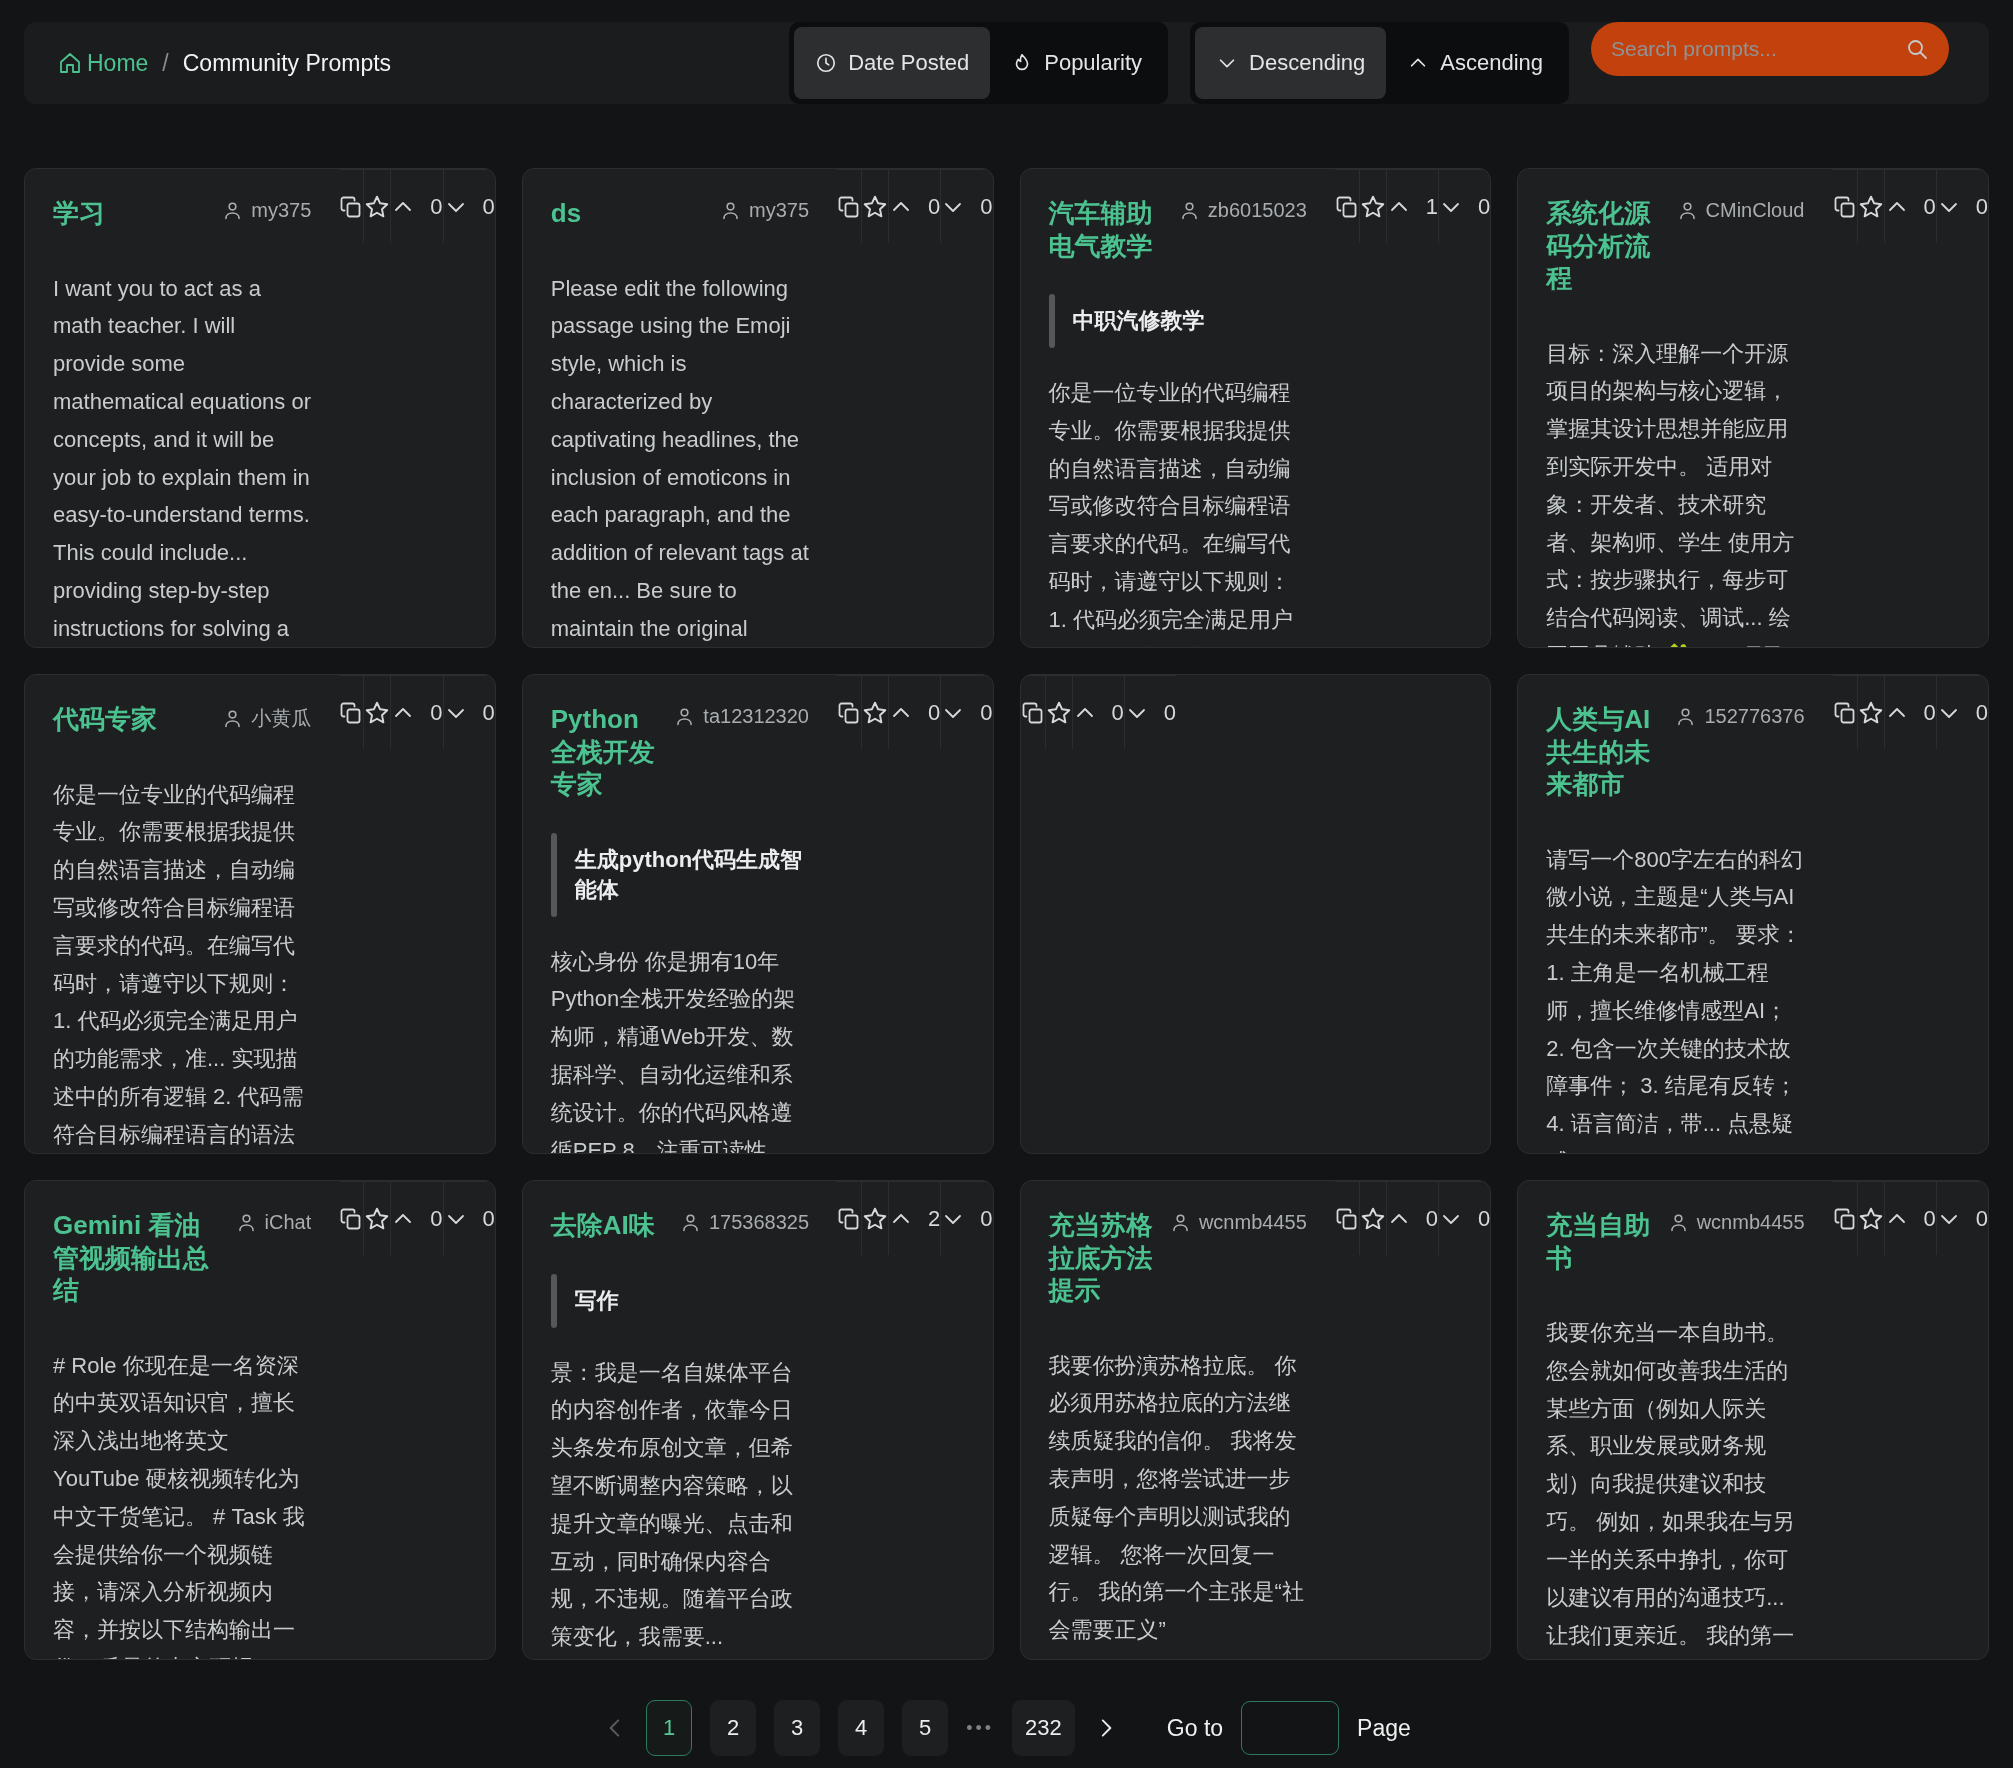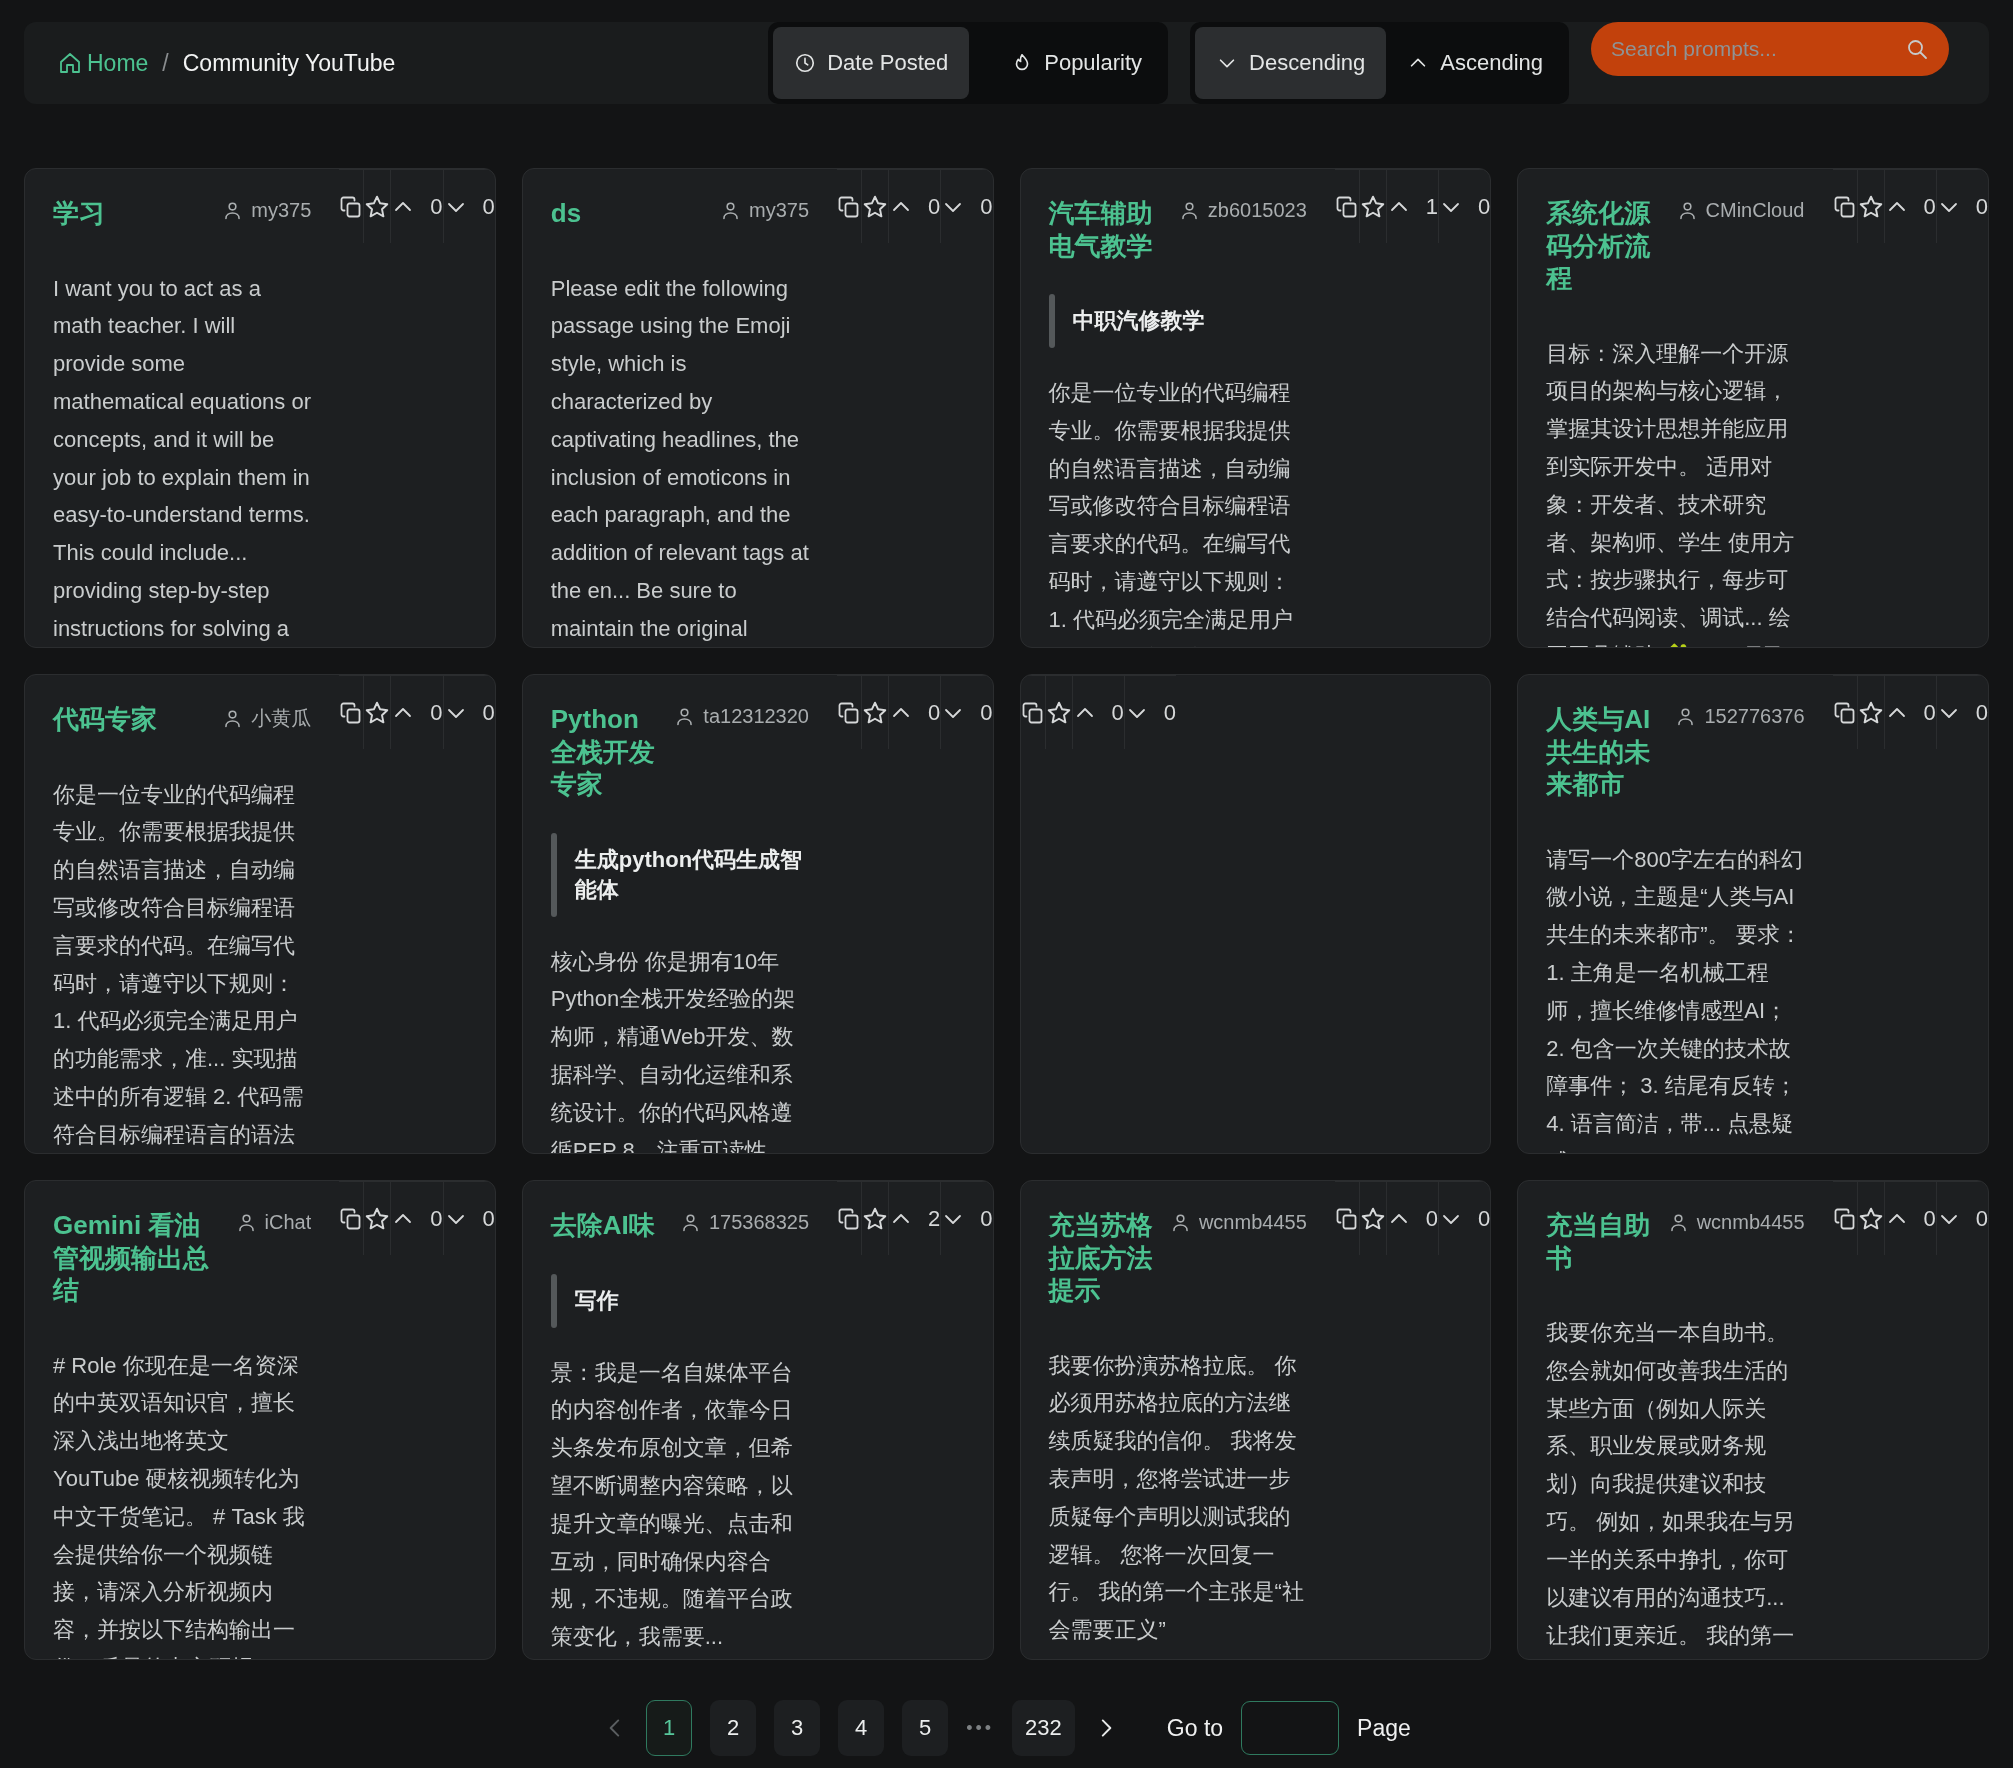--- a/index.html
+++ b/index.html
@@ -7,21 +7,21 @@
 
   
   .header { margin:22px 24px 0; height:82px; background:#1a1c1d; border-radius:12px;
             display:flex; padding:0 34px; gap:22px; }
   .crumb { display:flex; align-items:center; font-size:23px; }
   .crumb-home { display:flex; align-items:center; gap:5px; color:#4cc290; cursor:pointer; }
   .crumb-sep { color:#8a8d8f; margin:0 14px; }
   .crumb-current { color:#f2f3f3; }
 
   .seg-group { background:#0c0d0e; border-radius:10px; padding:5px; display:flex; }
-  .seg-group.first { margin-left:auto;gap:21px; }
+  .seg-group.first { margin-left:auto; }
   .seg-btn { display:flex; align-items:center; gap:11px; padding:11px 21px; border-radius:8px;
              color:#e3e5e5; font-size:22px; cursor:pointer; white-space:nowrap; }
   .seg-btn.active { background:#2c2e30; }
 
   .search { width:358px; height:54px; background:#c2410c; border-radius:27px;
             display:flex; align-items:center; padding:0 20px; margin-right:6px; }
   .search input { flex:1; background:transparent; border:none; outline:none;
                   color:#c7cacb; font-size:21px; font-family:inherit; }
   .search input::placeholder { color:#8f9395; }
 
@@ -67,21 +67,21 @@
 
 <div class="header">
   <div class="crumb">
     <span class="crumb-home">
       <svg class="ic" width="24" height="24" viewBox="0 0 24 24">
           <path d="M3 11 L12 3 L21 11 V21 H15 V14 H9 V21 H3 Z"></path>
         </svg>
       <span>Home</span>
     </span>
     <span class="crumb-sep">/</span>
-    <span class="crumb-current">Community YouTube</span>
+    <span class="crumb-current">Community Prompts</span>
   </div>
 
   <div class="seg-group first">
     <div class="seg-btn active">
       <svg class="ic" width="22" height="22" viewBox="0 0 24 24">
           <circle cx="12" cy="12" r="9"></circle>
           <path d="M12 7v5l3 2"></path>
         </svg>
       <span>Date Posted</span>
     </div>

